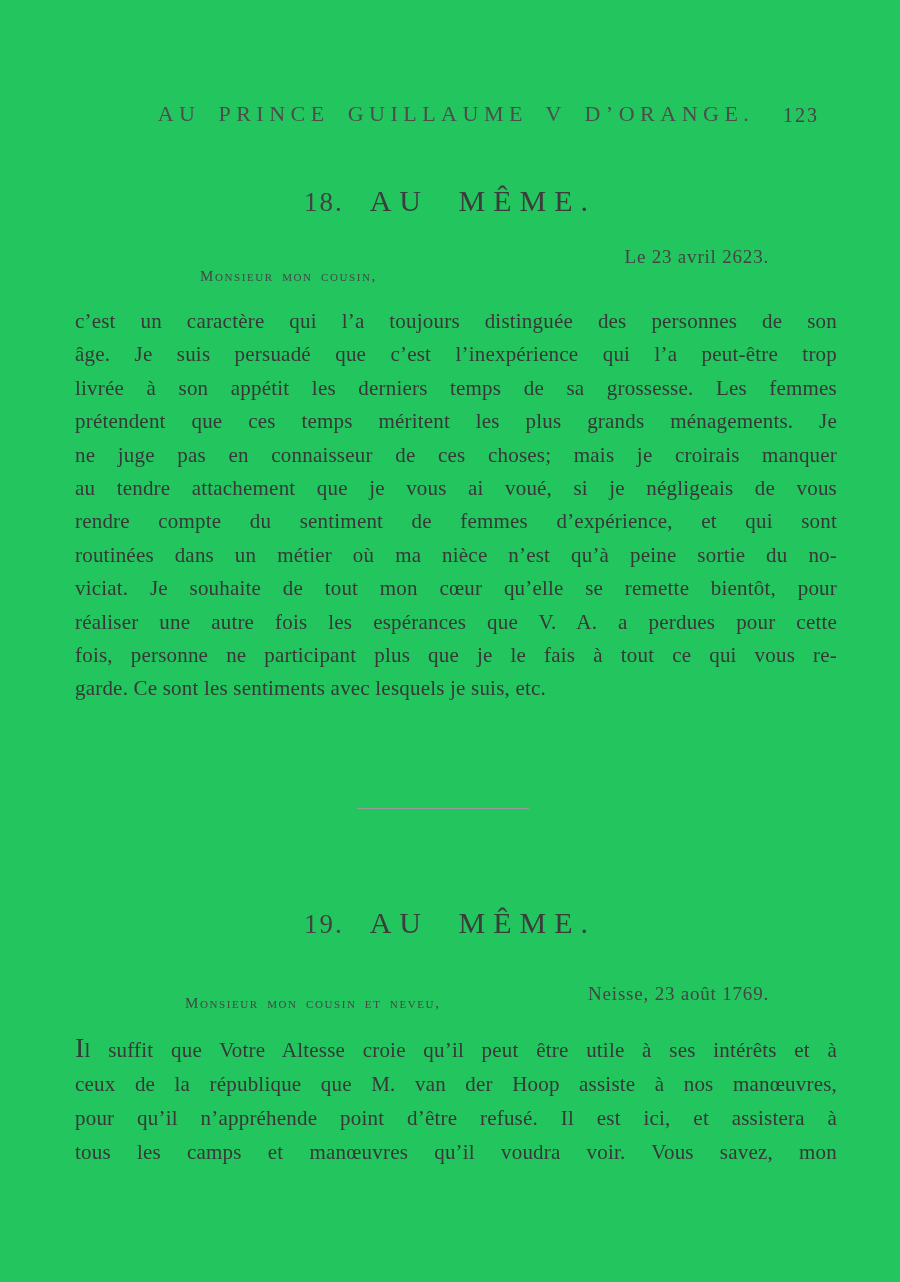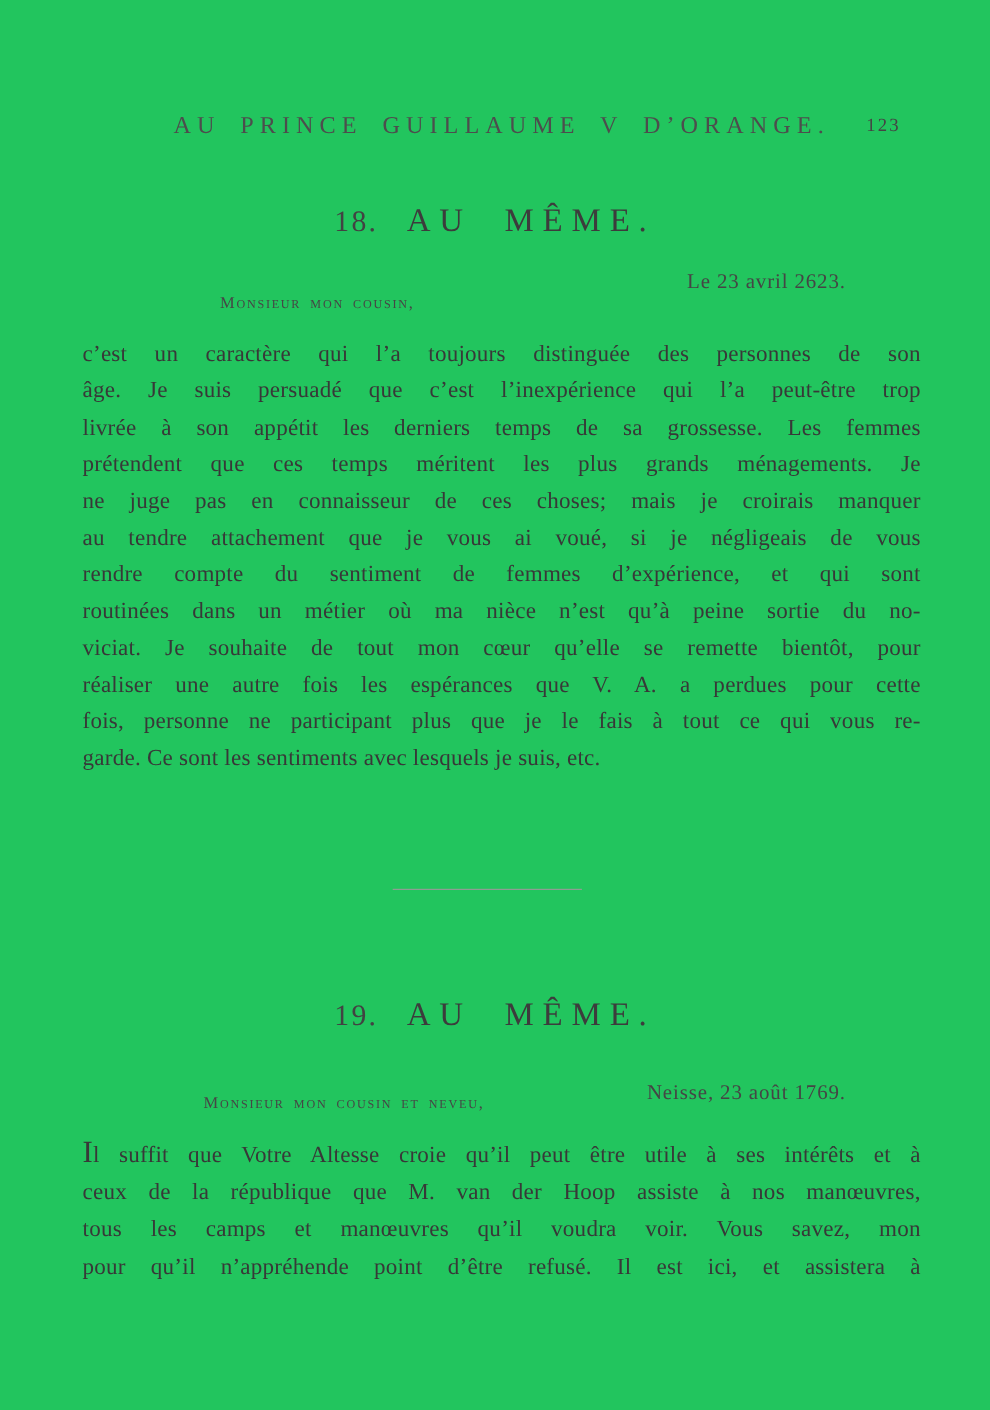--- a/index.html
+++ b/index.html
@@ -30,21 +30,21 @@
     font-size: 22px;
     letter-spacing: 5.5px;
     word-spacing: 7px;
     color: #4d4d4d;
     white-space: nowrap;
   }
   .rh-num {
     position: absolute;
     right: 18px;
     top: 3px;
-    font-size: 17px;
+    font-size: 20px;
     letter-spacing: 2px;
     color: #444;
   }
 
   
   .letter-heading {
     position: absolute;
     left: 0;
     width: 900px;
     margin: 0;
@@ -165,17 +165,17 @@
     <span class="letter-num">19.</span><span class="letter-title">AU MÊME.</span>
   </h2>
 
   <div class="dateline date-19">Neisse, 23 août 1769.</div>
 
   <div class="salutation sal-19">Monsieur mon cousin et neveu,</div>
 
   <div class="letter-body body-19">
     <div class="bl first">Il suffit que Votre Altesse croie qu’il peut être utile à ses intérêts et à</div>
     <div class="bl">ceux de la république que M. van der Hoop assiste à nos manœuvres,</div>
+    <div class="bl">pour qu’il n’appréhende point d’être refusé. Il est ici, et assistera à</div>
     <div class="bl">tous les camps et manœuvres qu’il voudra voir. Vous savez, mon</div>
-    <div class="bl">pour qu’il n’appréhende point d’être refusé. Il est ici, et assistera à</div>
   </div>
 
 </div>
 
 </body></html>

